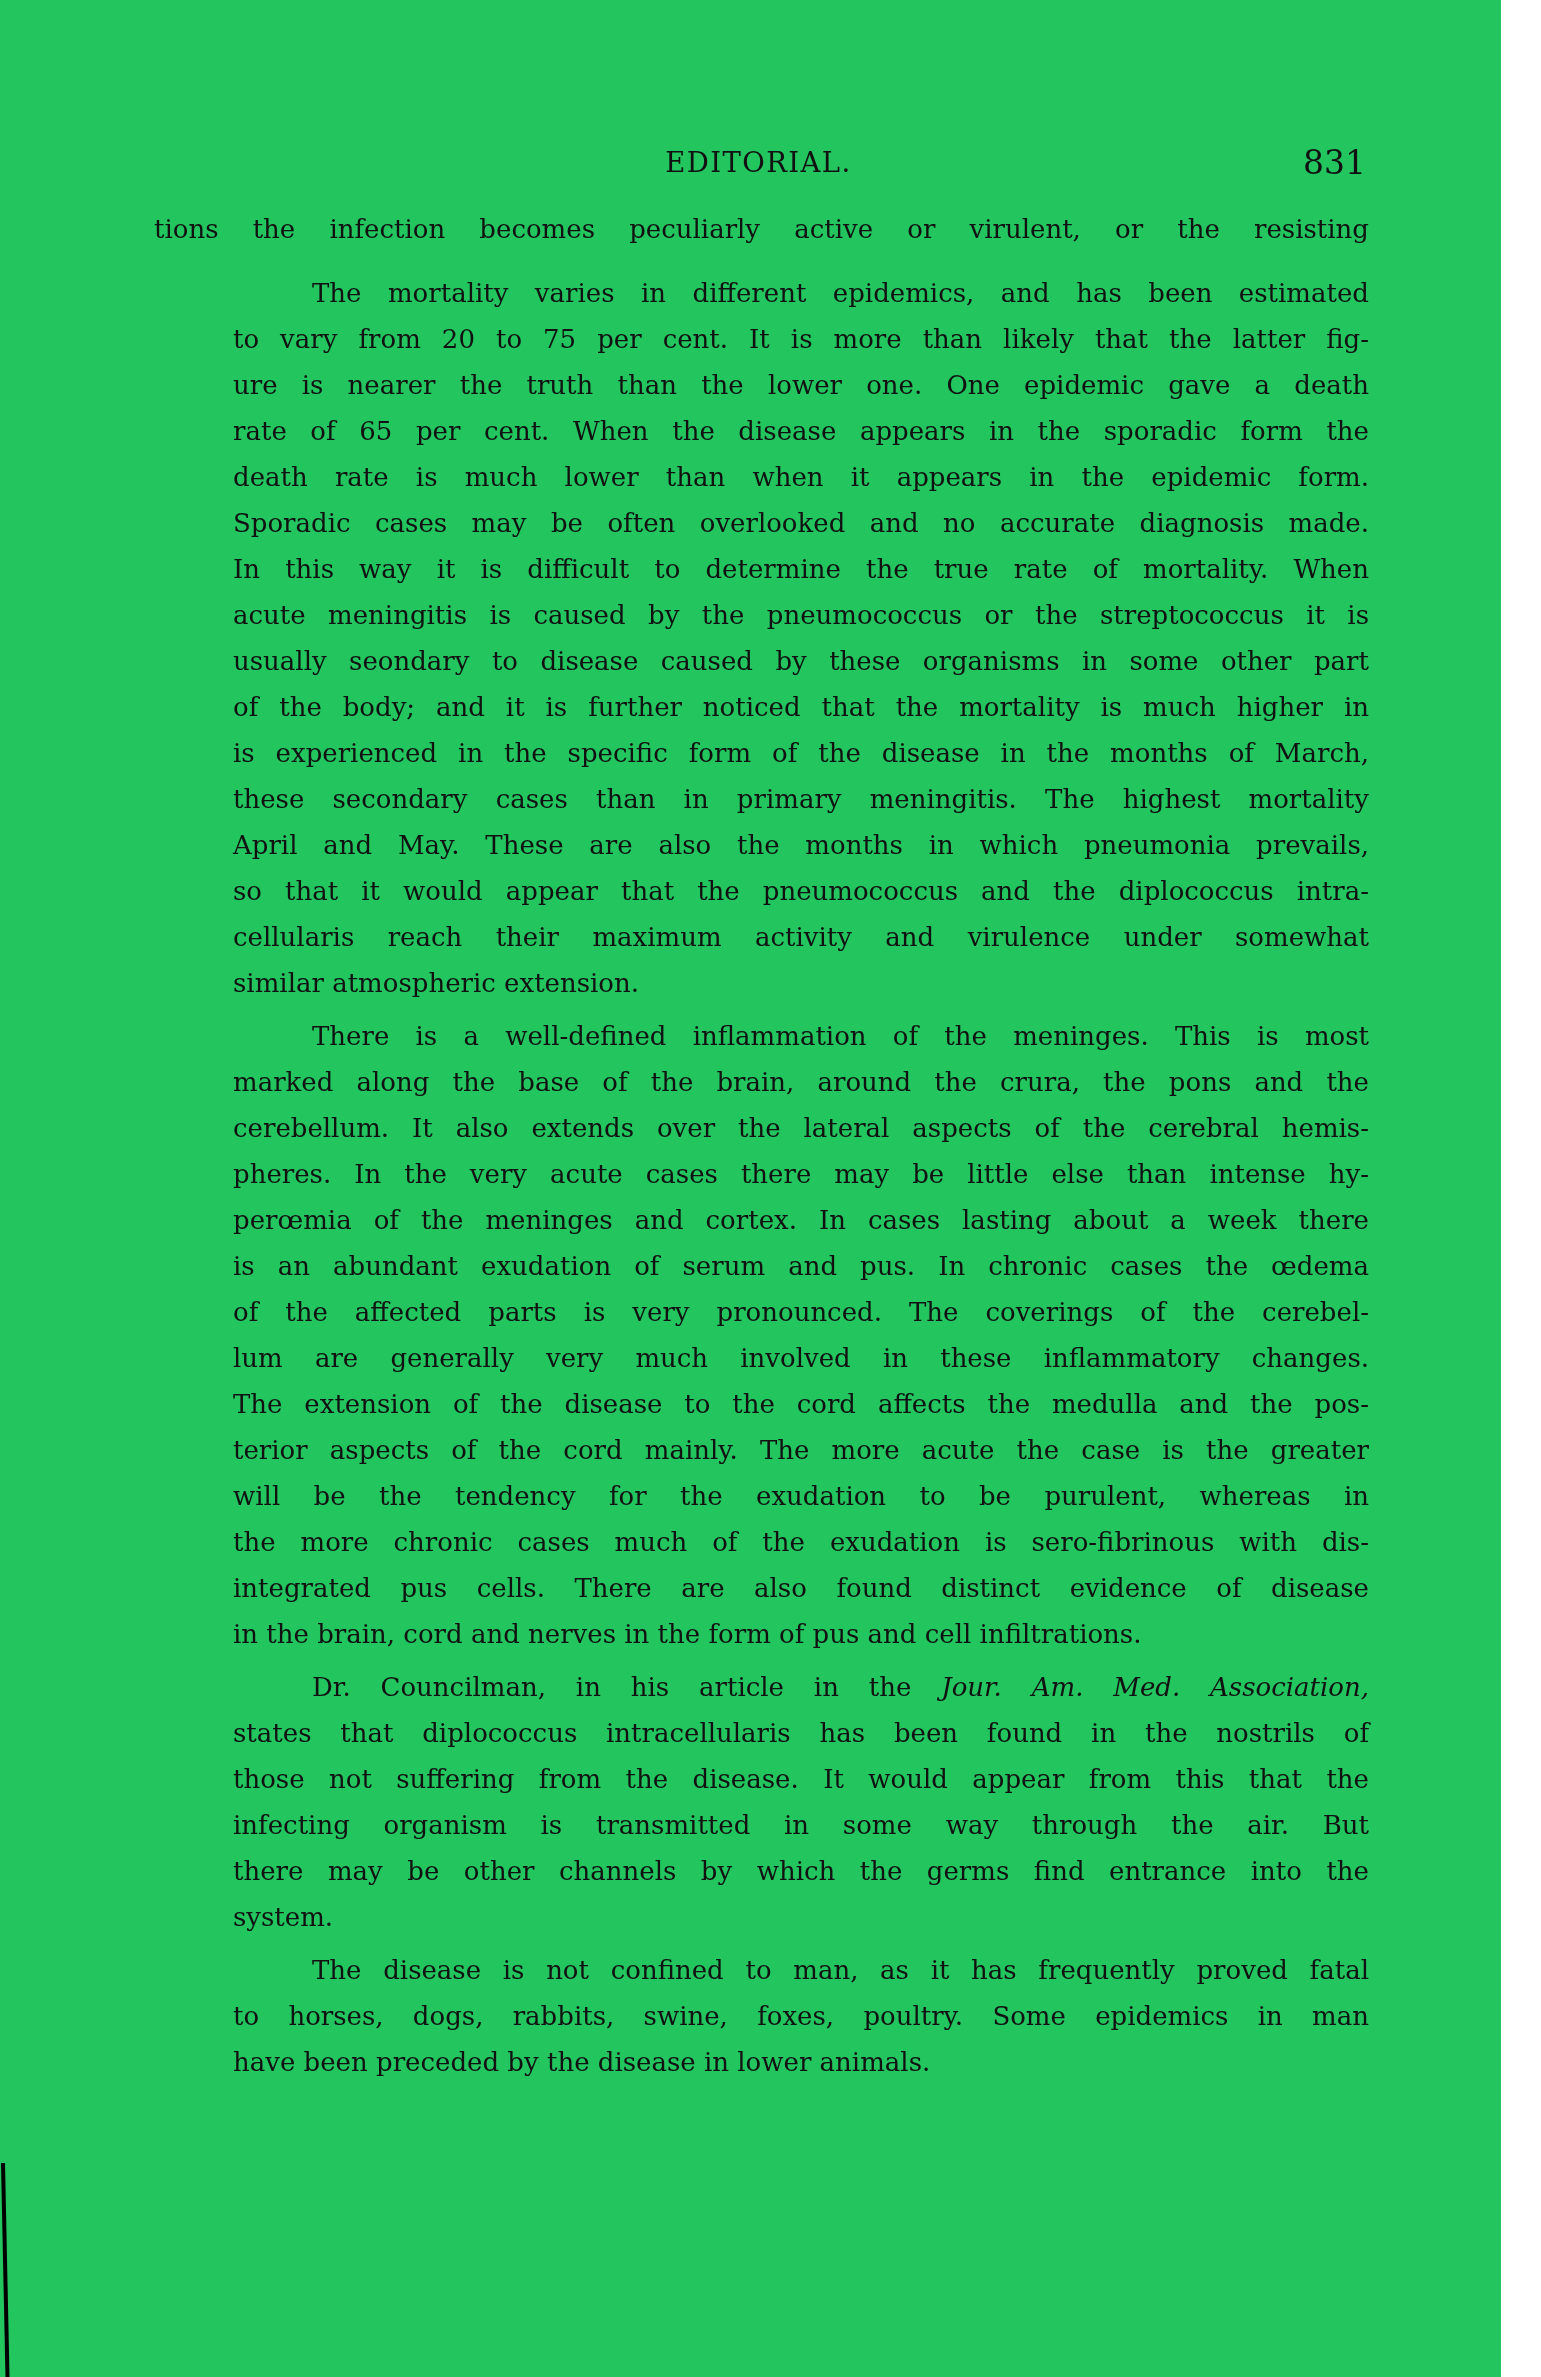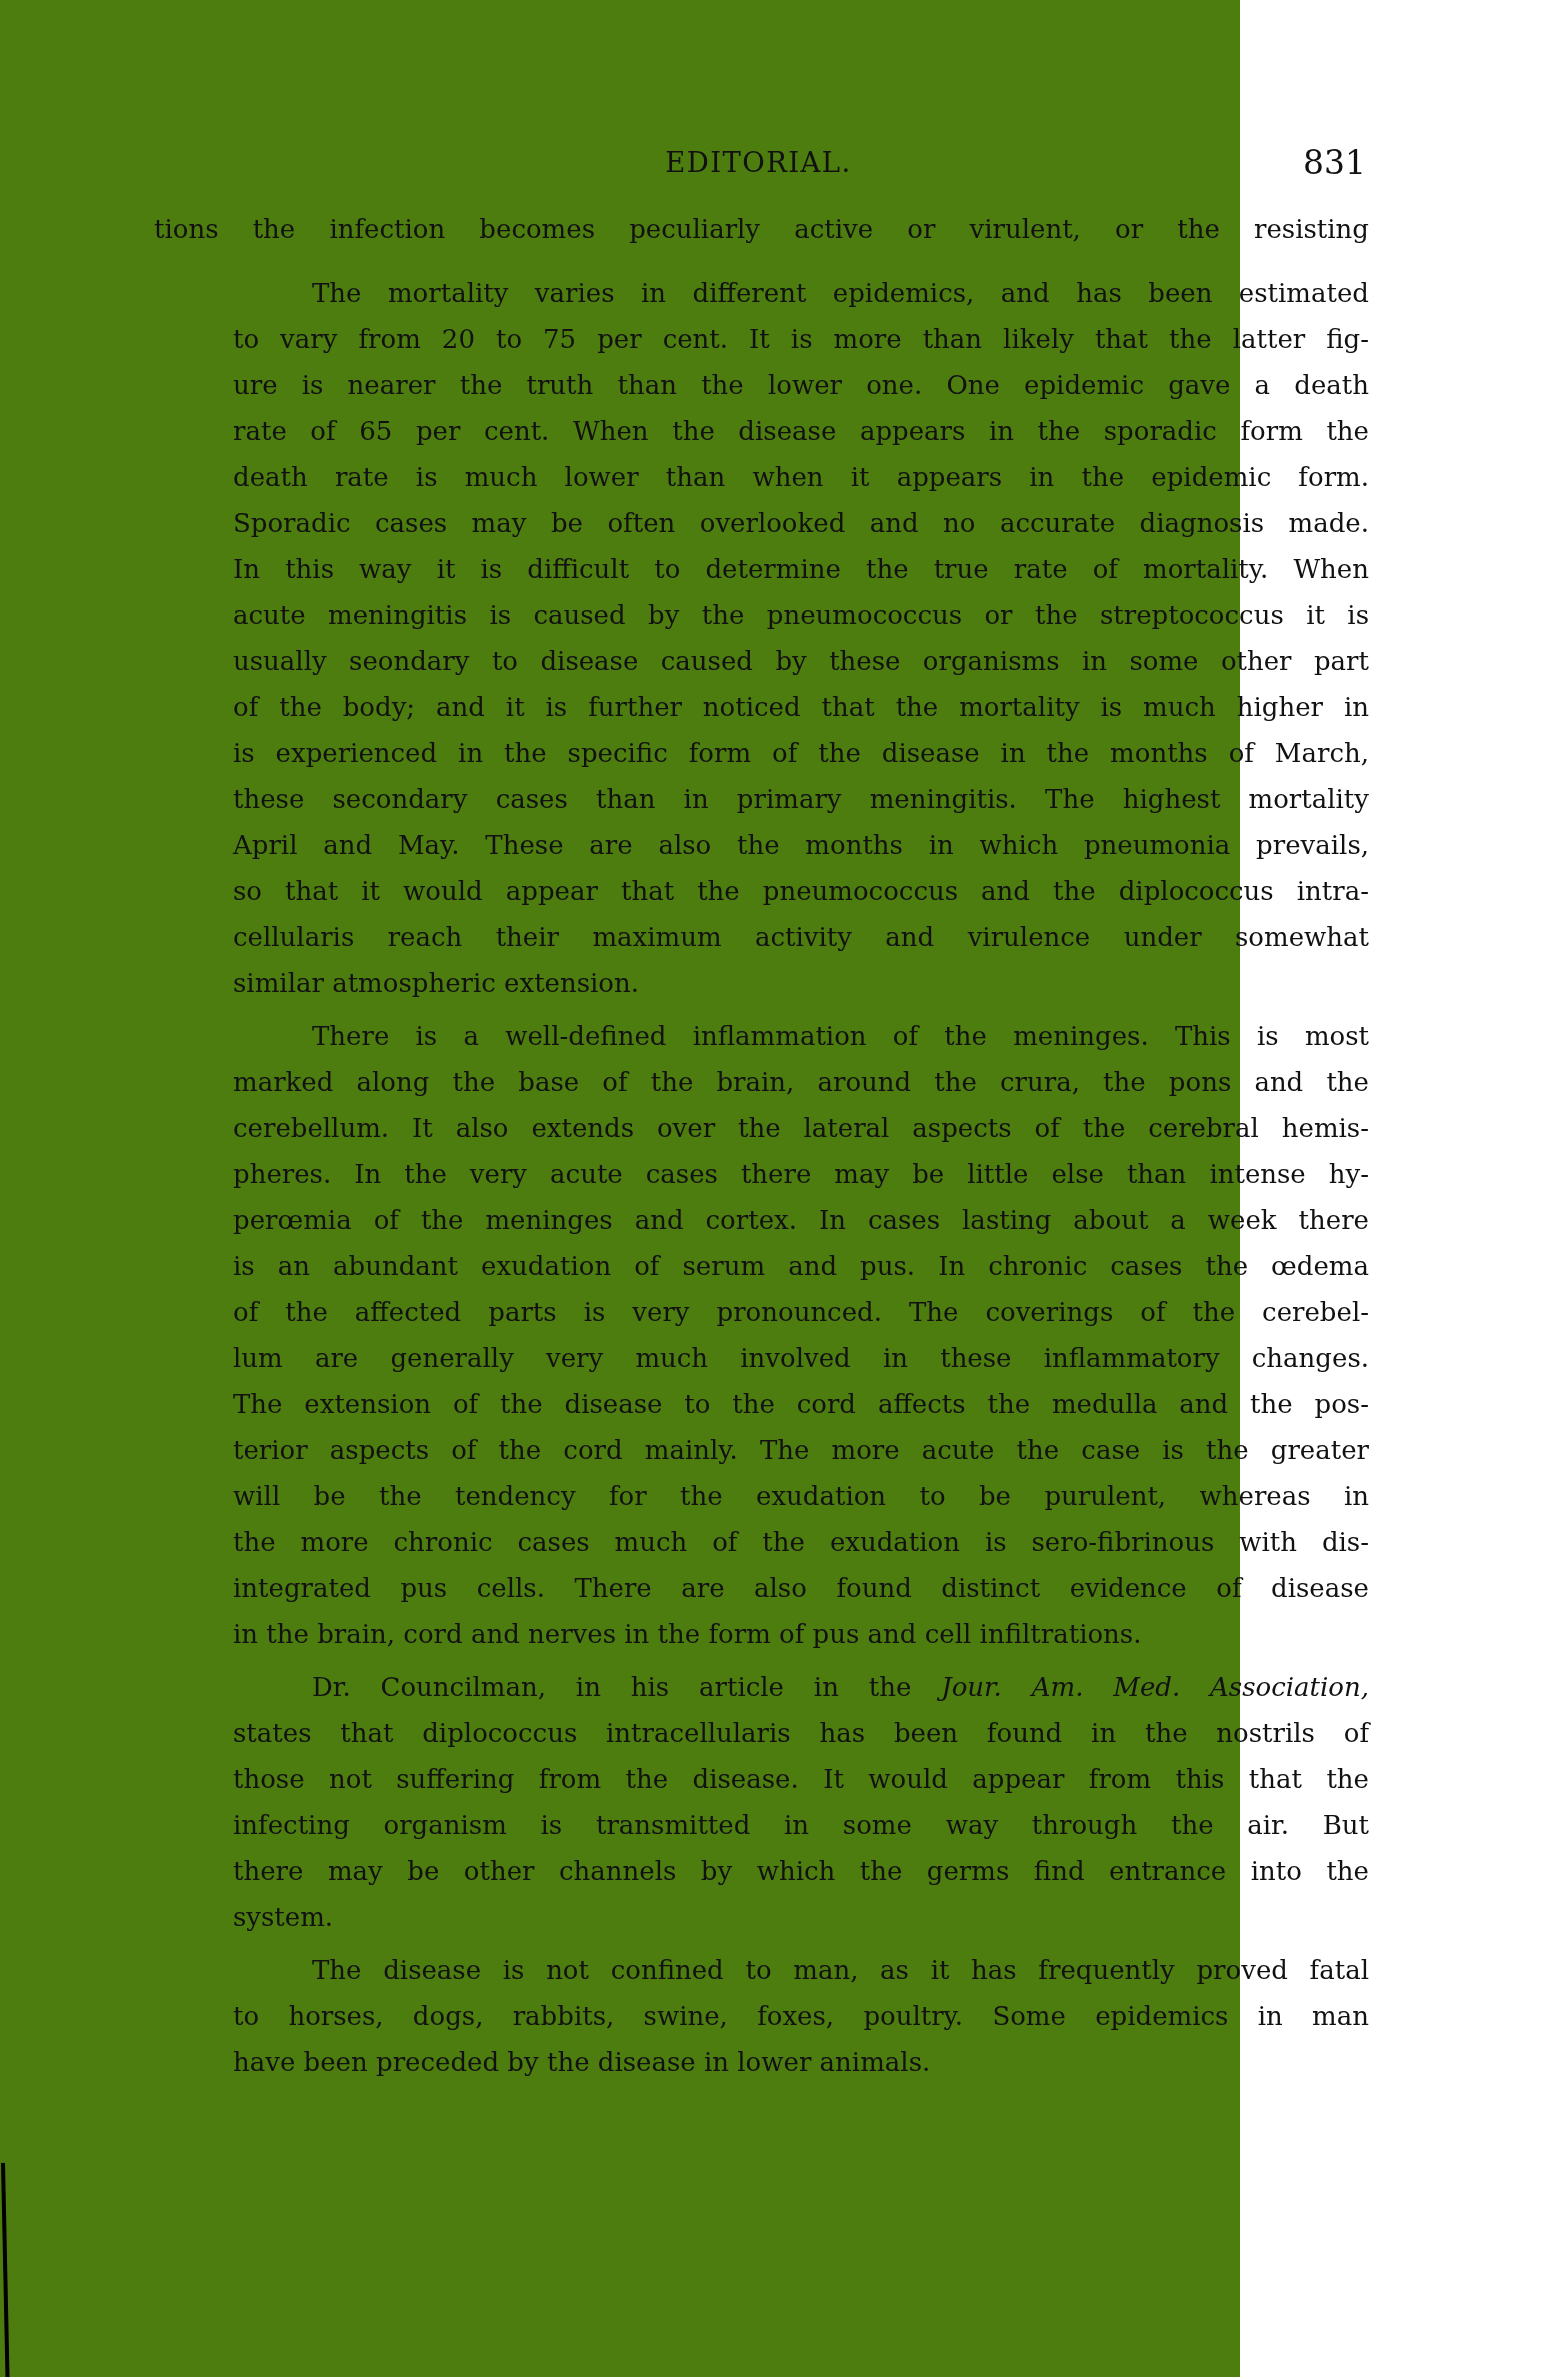--- a/index.html
+++ b/index.html
@@ -1,17 +1,17 @@
 <!DOCTYPE html>
 <html style="font-size:11px"><head>
 <meta charset="utf-8">
 <style>
   html, body { margin: 0; padding: 0; background: #ffffff; }
   body { width: 1542px; height: 2377px; position: relative; overflow: hidden; color: #111; font-family: "DejaVu Serif", "Liberation Serif", serif; }
-  .page { position: absolute; left: 0; top: 0; width: 1240px; height: 2377px; background: #4d7c0f; }
+  .page { position: absolute; left: 0; top: 0; width: 1501px; height: 2377px; background: #22c55e; }
   .running-head { position: absolute; top: 146px; left: 151px; width: 1215px; height: 41px; }
   .head-title { position: absolute; left: 0; right: 0; text-align: center; font-size: 27.5px; letter-spacing: 1.4px; top: 0; }
   .page-number { position: absolute; right: 0; top: -2.7px; font-size: 33px; }
   .body-text { position: absolute; left: 154px; top: 206px; width: 1215px; font-size: 26px; line-height: 46px; }
   .para { margin: 0 0 6.9px 0; text-align: justify; text-align-last: left; }
   .para.indent { text-indent: 79px; }
   .line { display: block; text-align: justify; text-align-last: justify; white-space: nowrap; }
   .line.last { text-align-last: left; }
   .ital { font-style: italic; }
   .margin-line { position: absolute; left: 1.4px; top: 2163px; width: 4.1px; height: 216px; background: #000; transform: rotate(-1.2deg); transform-origin: top left; }

